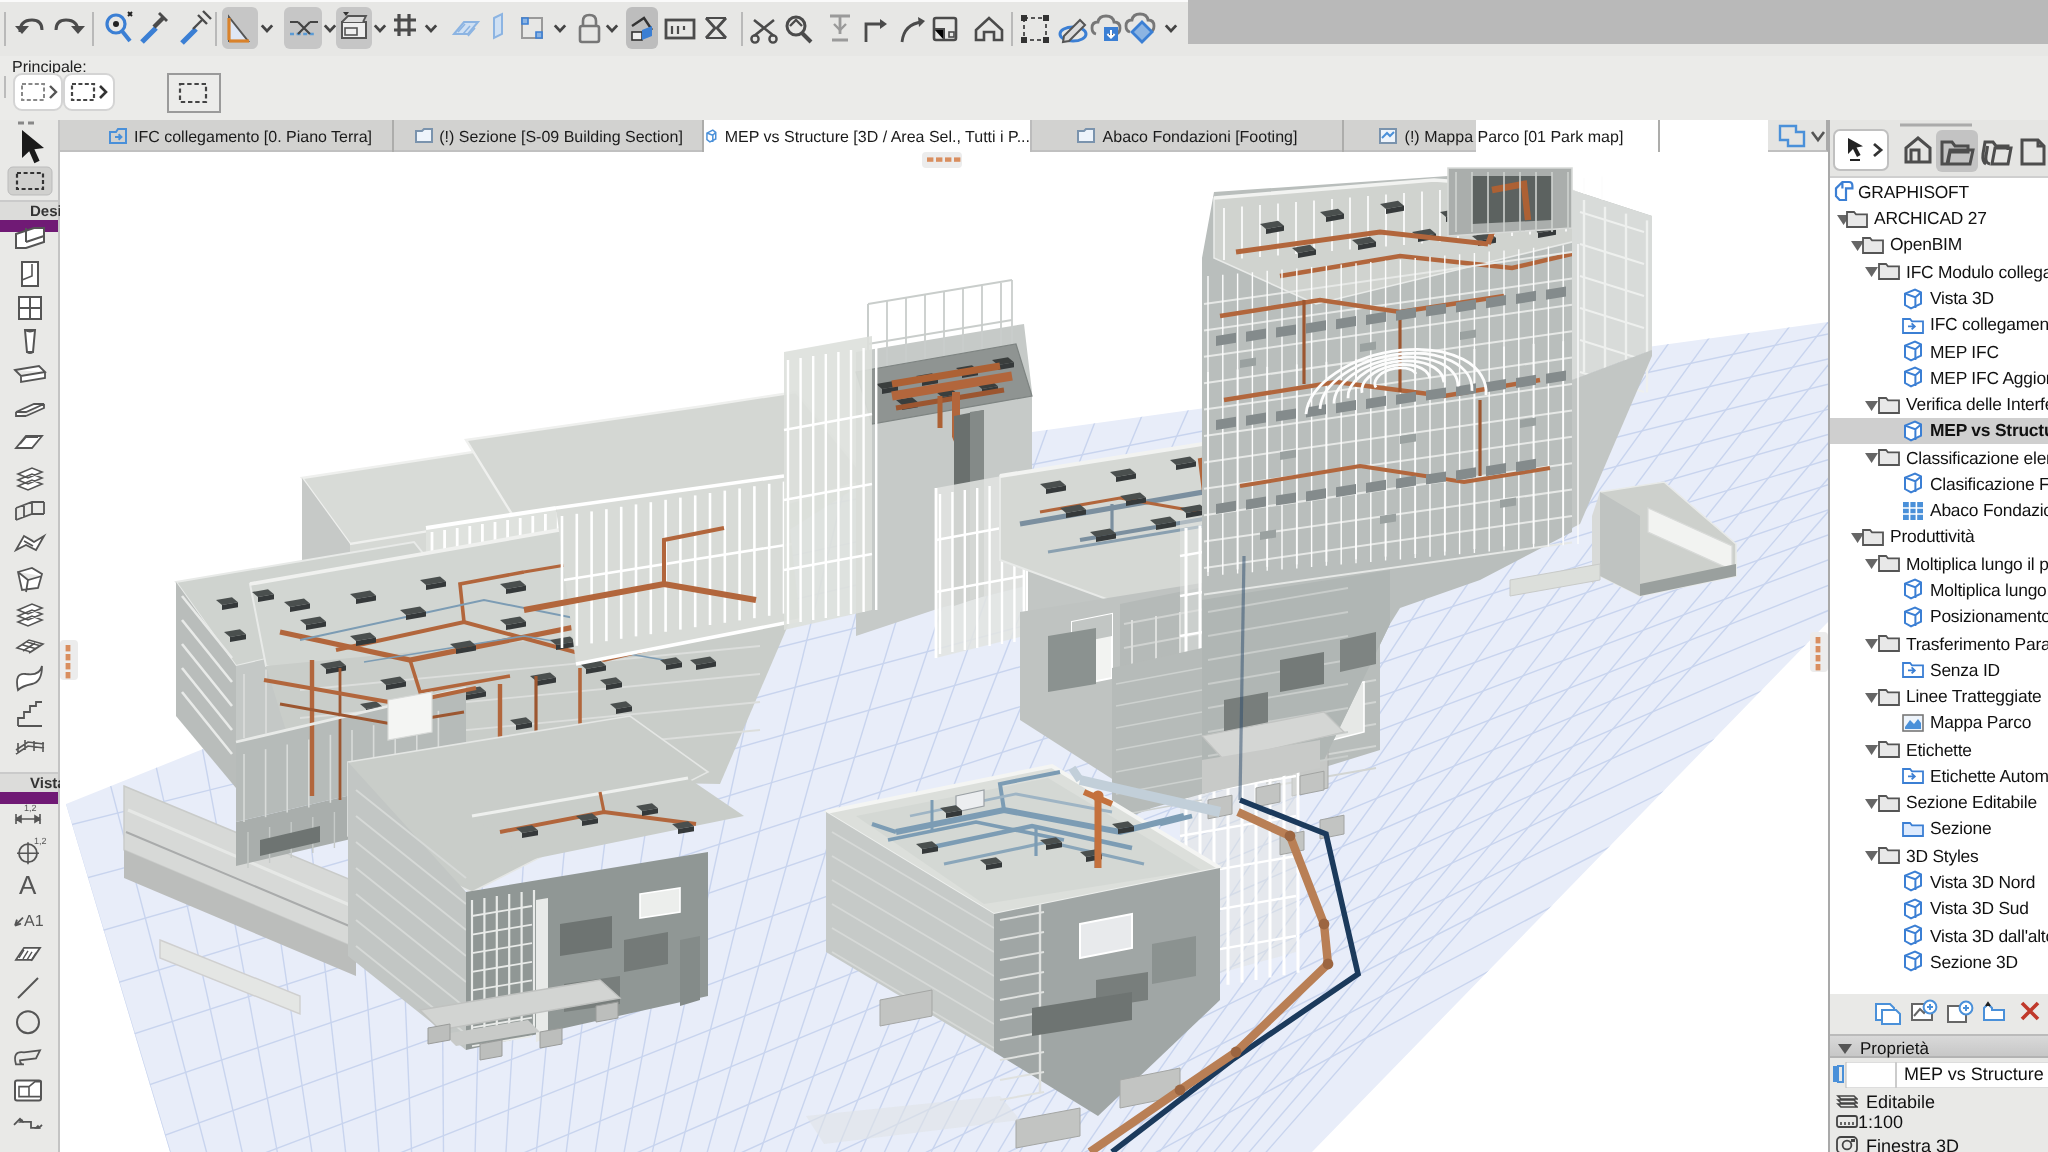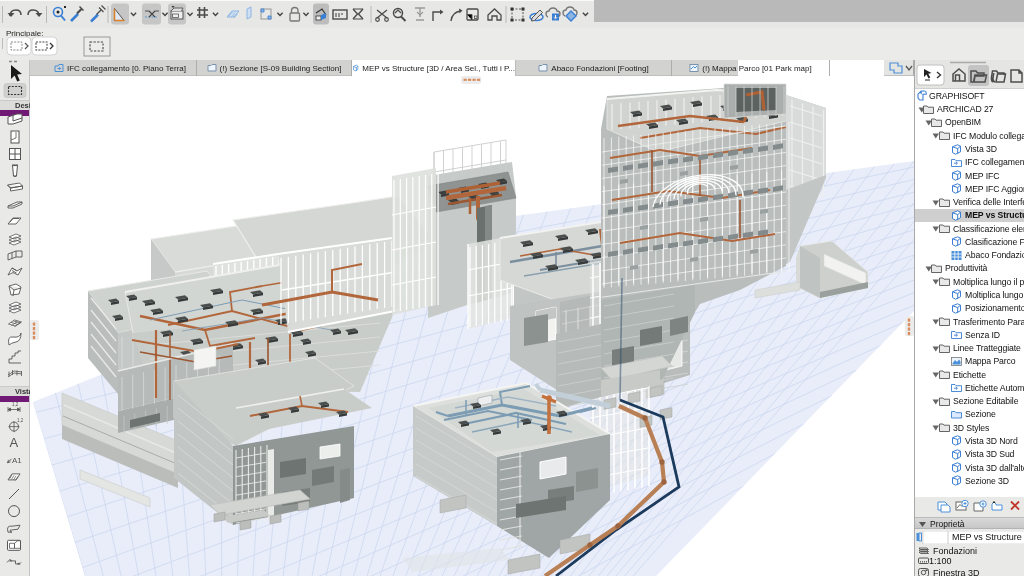--- a/index.html
+++ b/index.html
@@ -1271,21 +1271,21 @@
           <svg class="abs" width="110" height="13" viewBox="0 0 110 13" style="left:0;top:0">
             <rect x="8" y="0" width="102" height="13" fill="#fff" stroke="#bbb" stroke-width="0.5"></rect>
             <line x1="33" y1="0" x2="33" y2="13" stroke="#ccc"></line>
             <path d="M1.5 2 h2.5 v8 h-2.5 z" fill="#4a90d9"></path>
             <path d="M4 2 h2.5 v8 h-2.5 z" fill="none" stroke="#4a90d9"></path>
           </svg>
           <span style="position:absolute;left:37px;top:1px">MEP vs Structure</span>
         </div>
     <div class="prow" style="top:48px"><svg width="11" height="10" viewBox="0 0 11 10" style="vertical-align:-1px;margin-left:3px">
             <path d="M1 3 h8 l1.5 1.5 h-8 z M1 5 h8 l1.5 1.5 h-8 z M1 7 h8 l1.5 1.5 h-8 z" fill="none" stroke="#444" stroke-width="0.8"></path>
-          </svg><span style="margin-left:4px">Fondazioni</span></div>
+          </svg><span style="margin-left:4px">Editabile</span></div>
     <div class="prow" style="top:59px"><svg width="11" height="9" viewBox="0 0 11 9" style="vertical-align:-1px;margin-left:3px">
             <rect x="0.5" y="2" width="10" height="5.5" rx="1" fill="none" stroke="#444" stroke-width="0.9"></rect>
             <path d="M2.5 5 v1.5 M4.5 5 v1.5 M6.5 5 v1.5 M8.5 5 v1.5" stroke="#444" stroke-width="0.8"></path>
           </svg><span style="margin-left:0">1:100</span></div>
     <div class="prow" style="top:70px"><svg width="11" height="10" viewBox="0 0 11 10" style="vertical-align:-1px;margin-left:3px">
             <rect x="0.5" y="1.5" width="10" height="8" rx="2" fill="none" stroke="#444" stroke-width="0.9"></rect>
             <circle cx="5.5" cy="5.5" r="2.2" fill="none" stroke="#444" stroke-width="0.9"></circle>
             <rect x="7.5" y="2.5" width="2" height="1.5" fill="#444"></rect>
           </svg><span style="margin-left:4px">Finestra 3D</span></div>
   </div>

